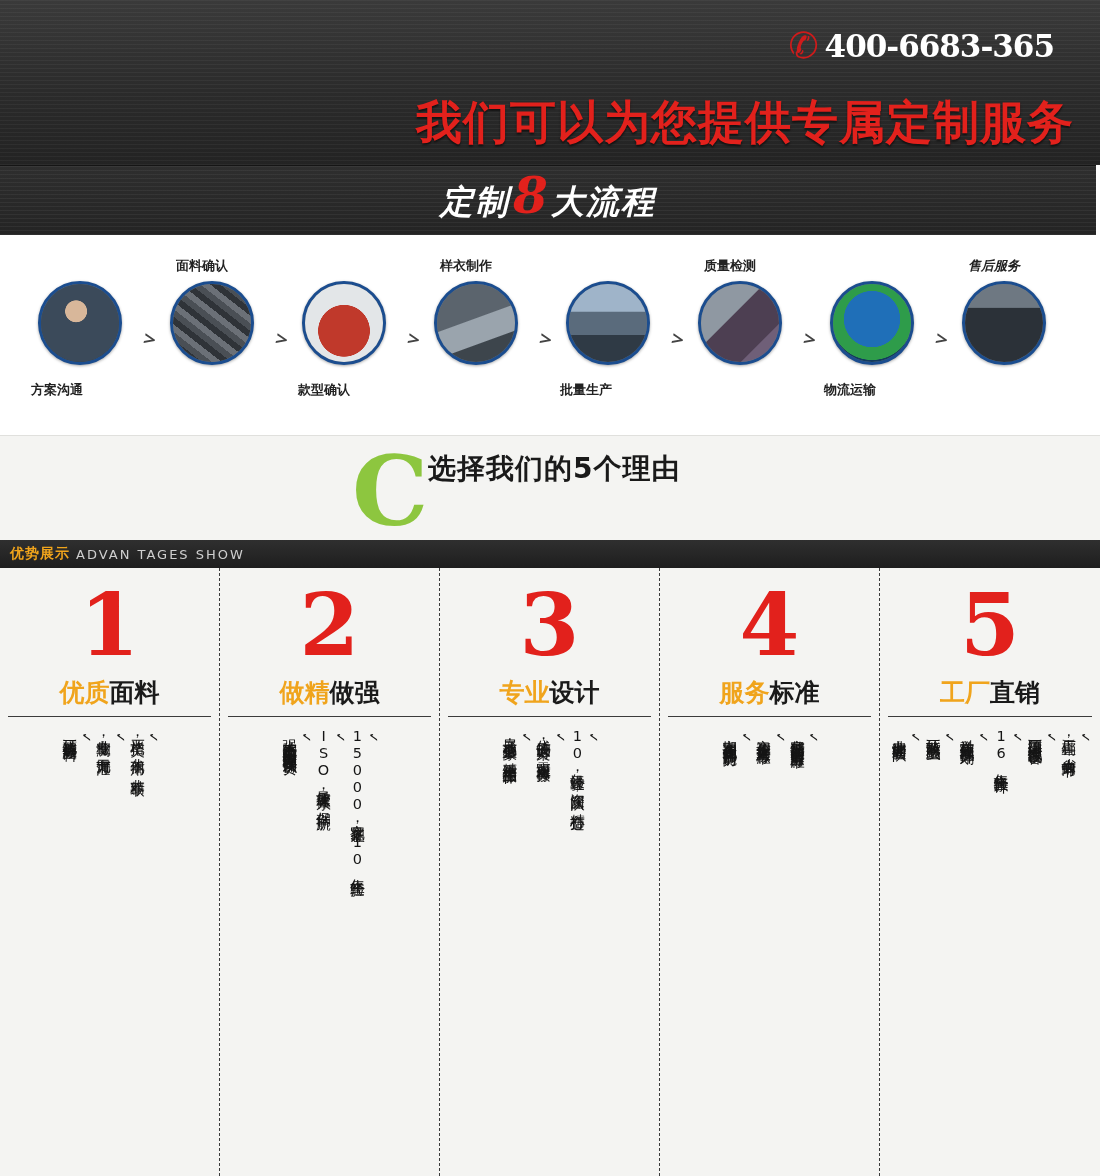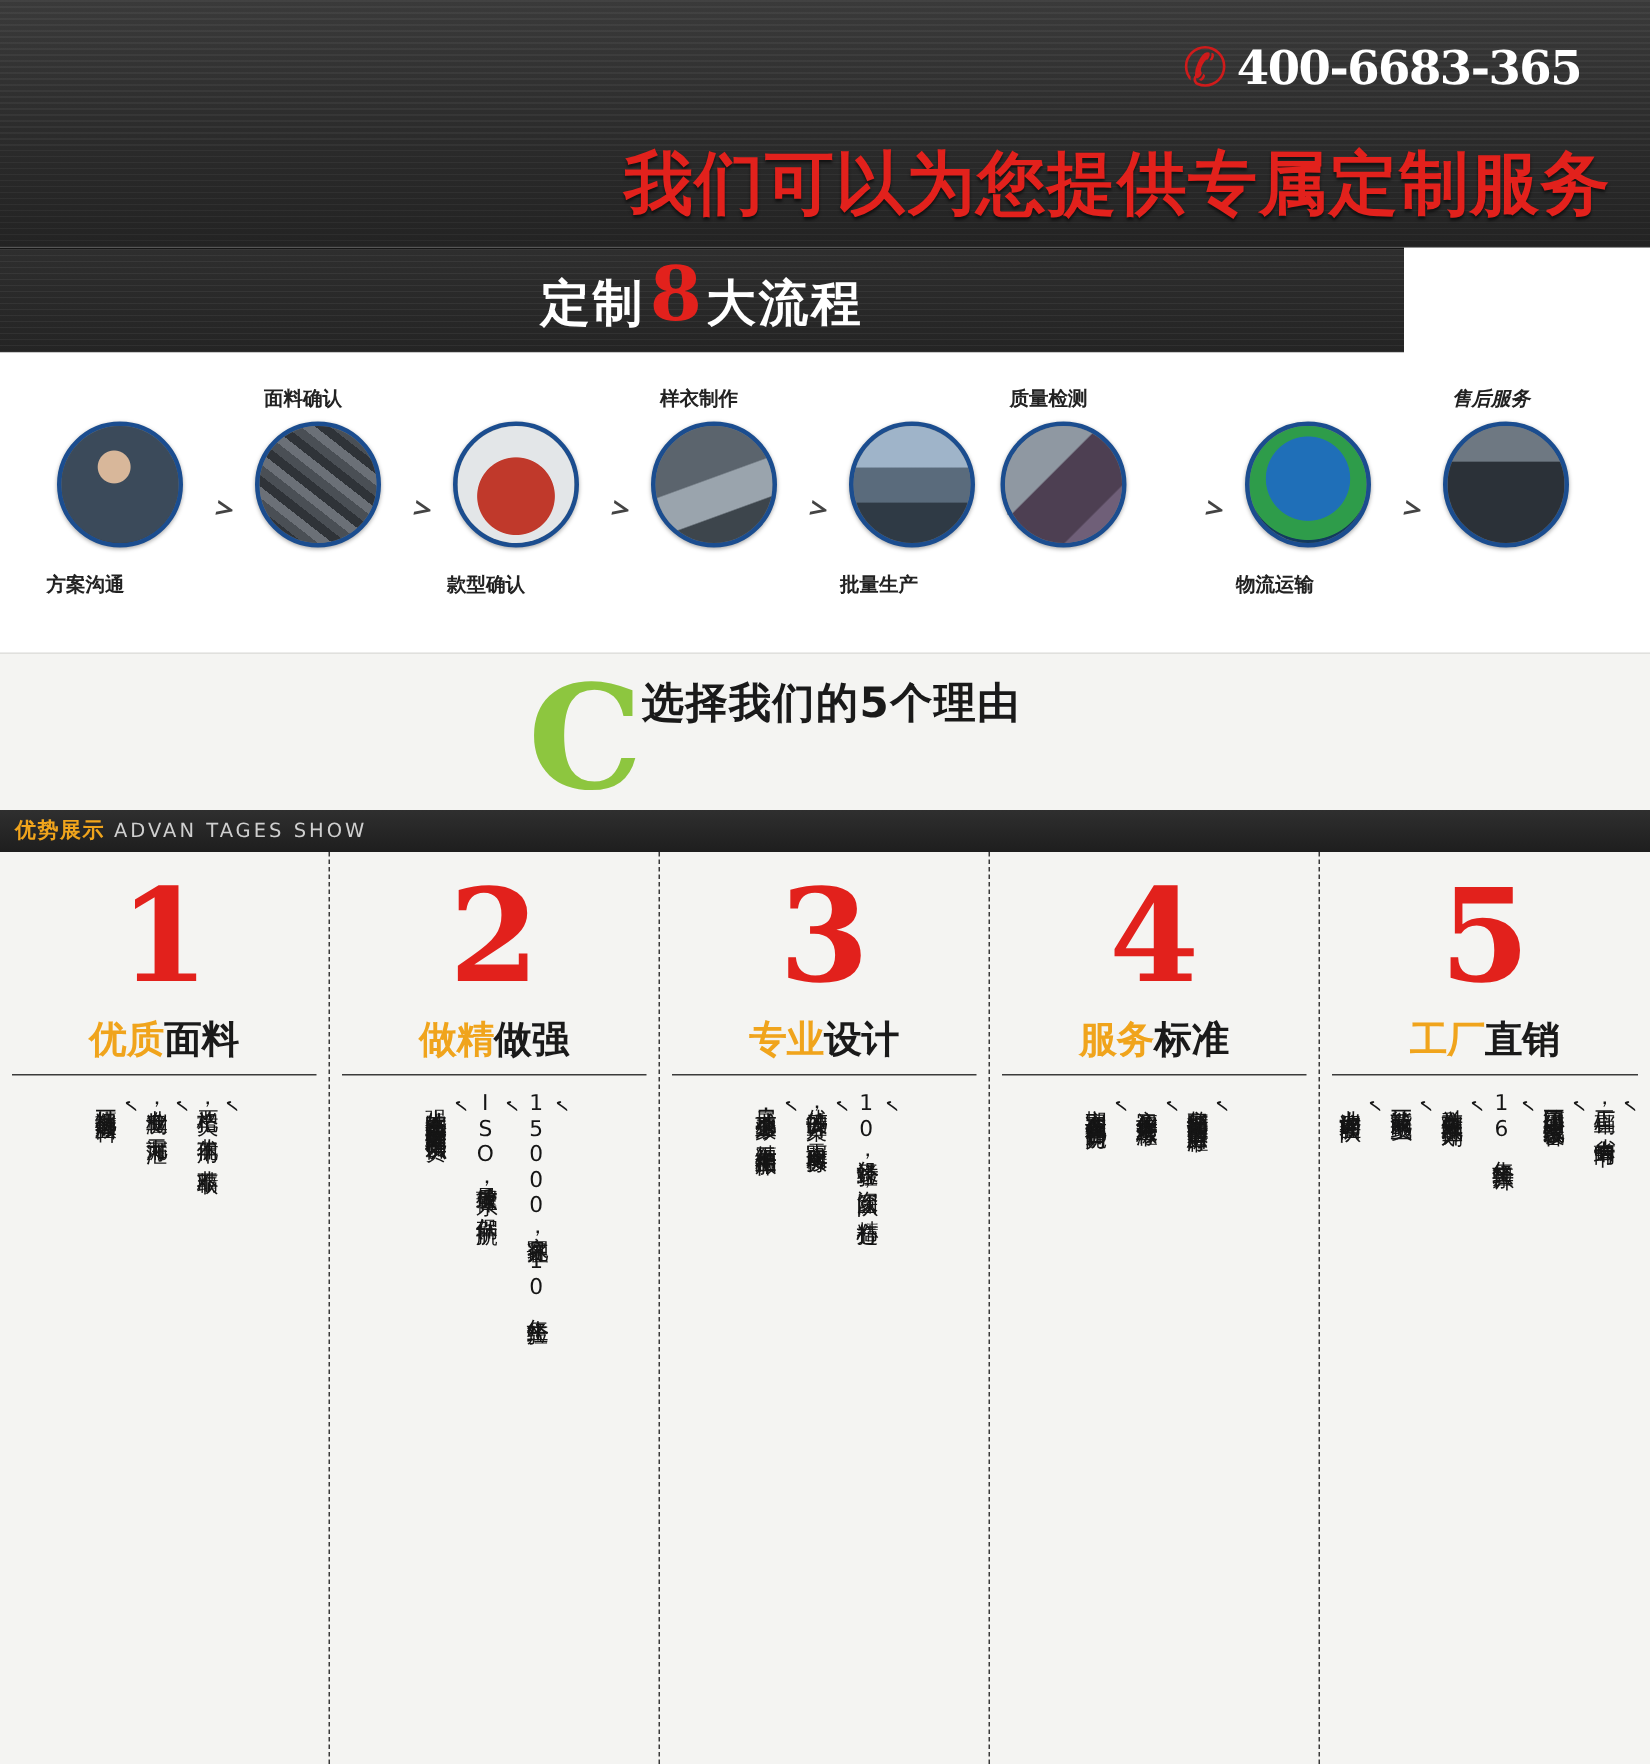--- a/index.html
+++ b/index.html
@@ -55,29 +55,30 @@
     right: 26px; top: 92px;
     color: #e2211c;
     font-size: 46px;
     font-weight: bold;
     letter-spacing: 1px;
     text-shadow: 0 2px 2px rgba(0,0,0,.55);
   }
 
   
   .band {
-    width: 936px;
+    width: 1096px;
     height: 70px;
     background:
       repeating-linear-gradient(0deg, rgba(255,255,255,0.05) 0px, rgba(255,255,255,0.05) 1px, rgba(0,0,0,0) 1px, rgba(0,0,0,0) 4px),
       linear-gradient(180deg, #2e2e2e 0%, #242424 100%);
     border-top: 1px solid #151515;
     display: flex;
     align-items: center;
     justify-content: center;
+    font-style: italic;
   }
   .band-inner { display: flex; align-items: baseline; }
   .band-txt {
     color: #ffffff;
     font-size: 33px;
     font-weight: bold;
     letter-spacing: 2px;
   }
   .band-num {
     color: #e2211c;
@@ -304,21 +305,21 @@
     <div class="arrow" style="left:536px; top:90px;">＞</div>
 
     <div class="step" style="left:566px; top:46px;">
       <div class="bubble">
           <div class="ph ph-factory"></div>
         </div>
       <div class="step-label" style="left:-6px; top:100px;">批量生产</div>
     </div>
     <div class="arrow" style="left:668px; top:90px;">＞</div>
 
-    <div class="step" style="left:667px; top:46px;text-decoration:underline;">
+    <div class="step" style="left:698px; top:46px;text-decoration:underline;">
       <div class="bubble">
           <div class="ph ph-qc"></div>
         </div>
       <div class="step-label" style="left:6px; top:-24px;">质量检测</div>
     </div>
     <div class="arrow" style="left:800px; top:90px;">＞</div>
 
     <div class="step" style="left:830px; top:46px;">
       <div class="bubble">
           <div class="ph ph-logistic"></div>

